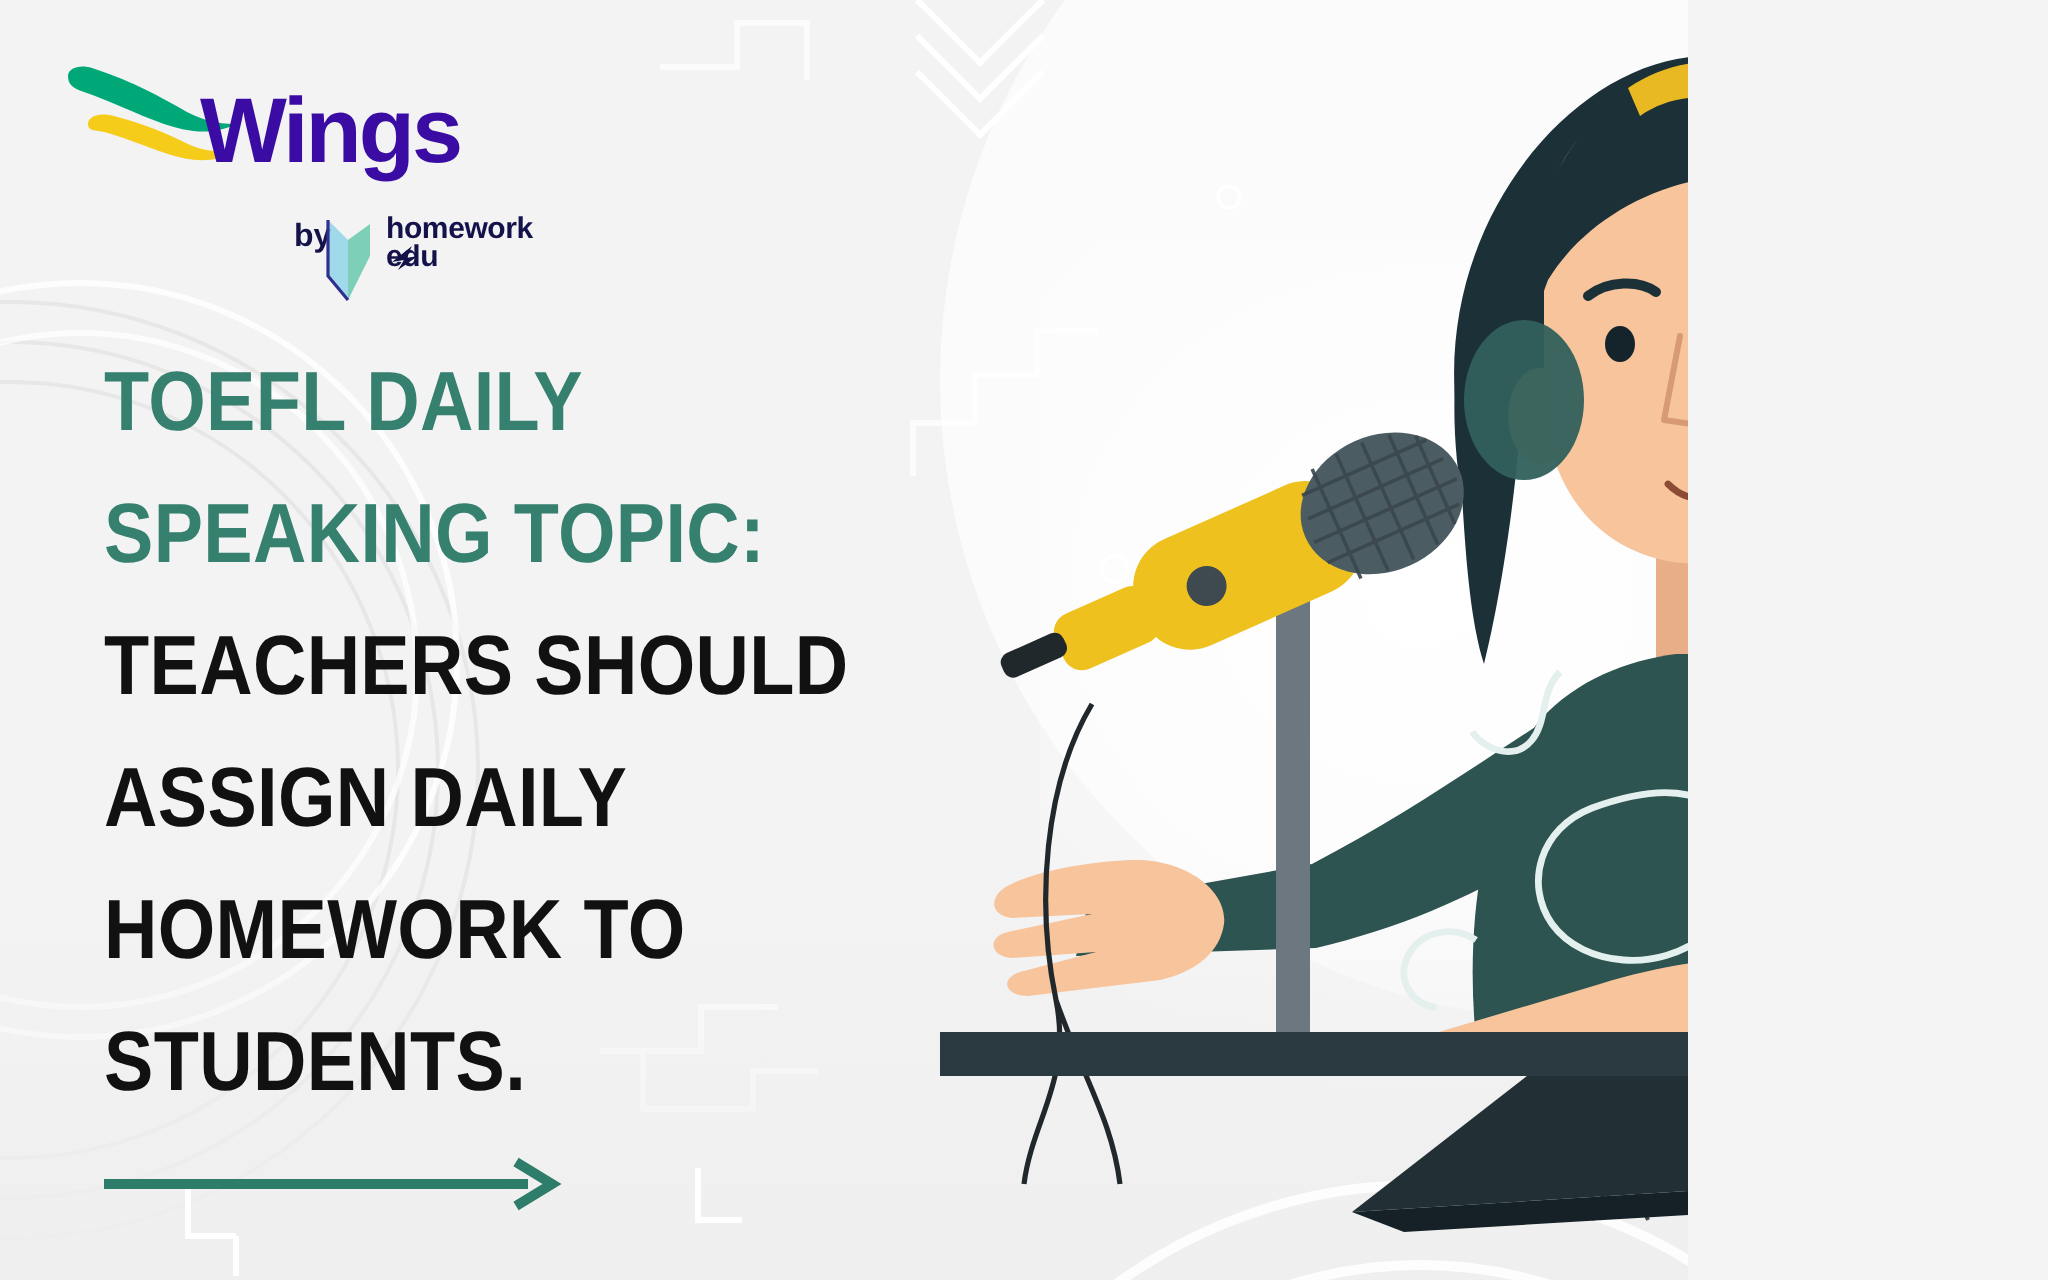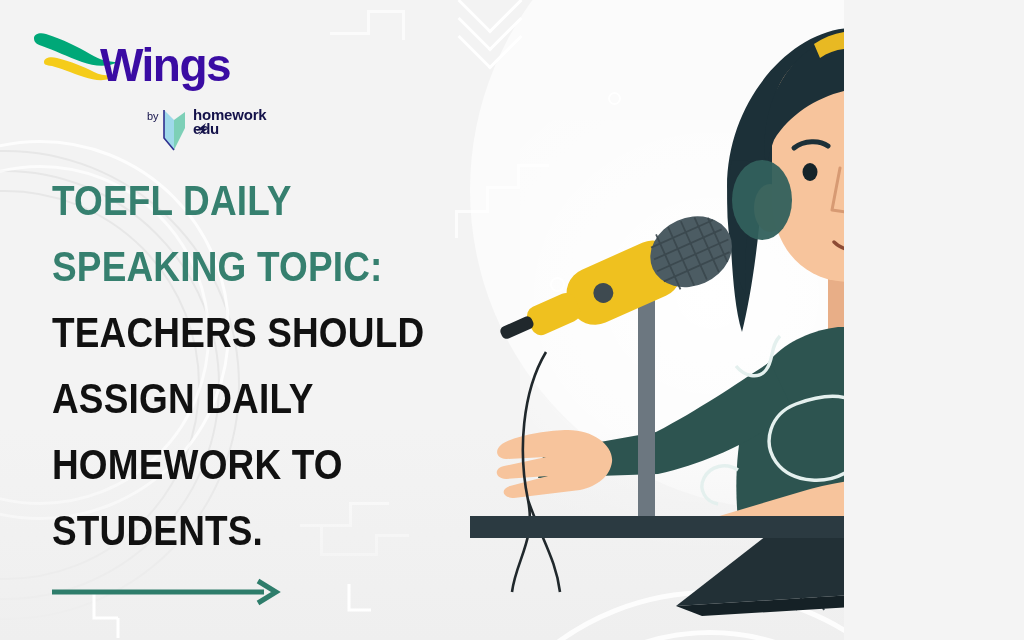--- a/index.html
+++ b/index.html
@@ -94,21 +94,21 @@
   
   .logo { position:absolute; left:30px; top:22px; width:220px; height:120px; }
   .logo-swoosh { position:absolute; left:0; top:10px; width:96px; height:58px; }
   .logo-word {
     position:absolute; left:70px; top:16px;
     font-size:46px; font-weight:bold; letter-spacing:-1.5px;
     color:#3a0ca3; font-family:"Liberation Sans", sans-serif;
   }
   .logo-by {
     position:absolute; left:117px; top:88px;
-    font-size:11px; font-weight:normal; color:#14124a;
+    font-size:16px; font-weight:bold; color:#14124a;
   }
   .logo-sub {
     position:absolute; left:163px; top:86px;
     font-size:15px; font-weight:bold; line-height:14px;
     color:#14124a; letter-spacing:-.2px;
   }
   .logo-sub span { display:block; }
   .logo-mark { position:absolute; left:131px; top:86px; width:30px; height:44px; }
 
   

